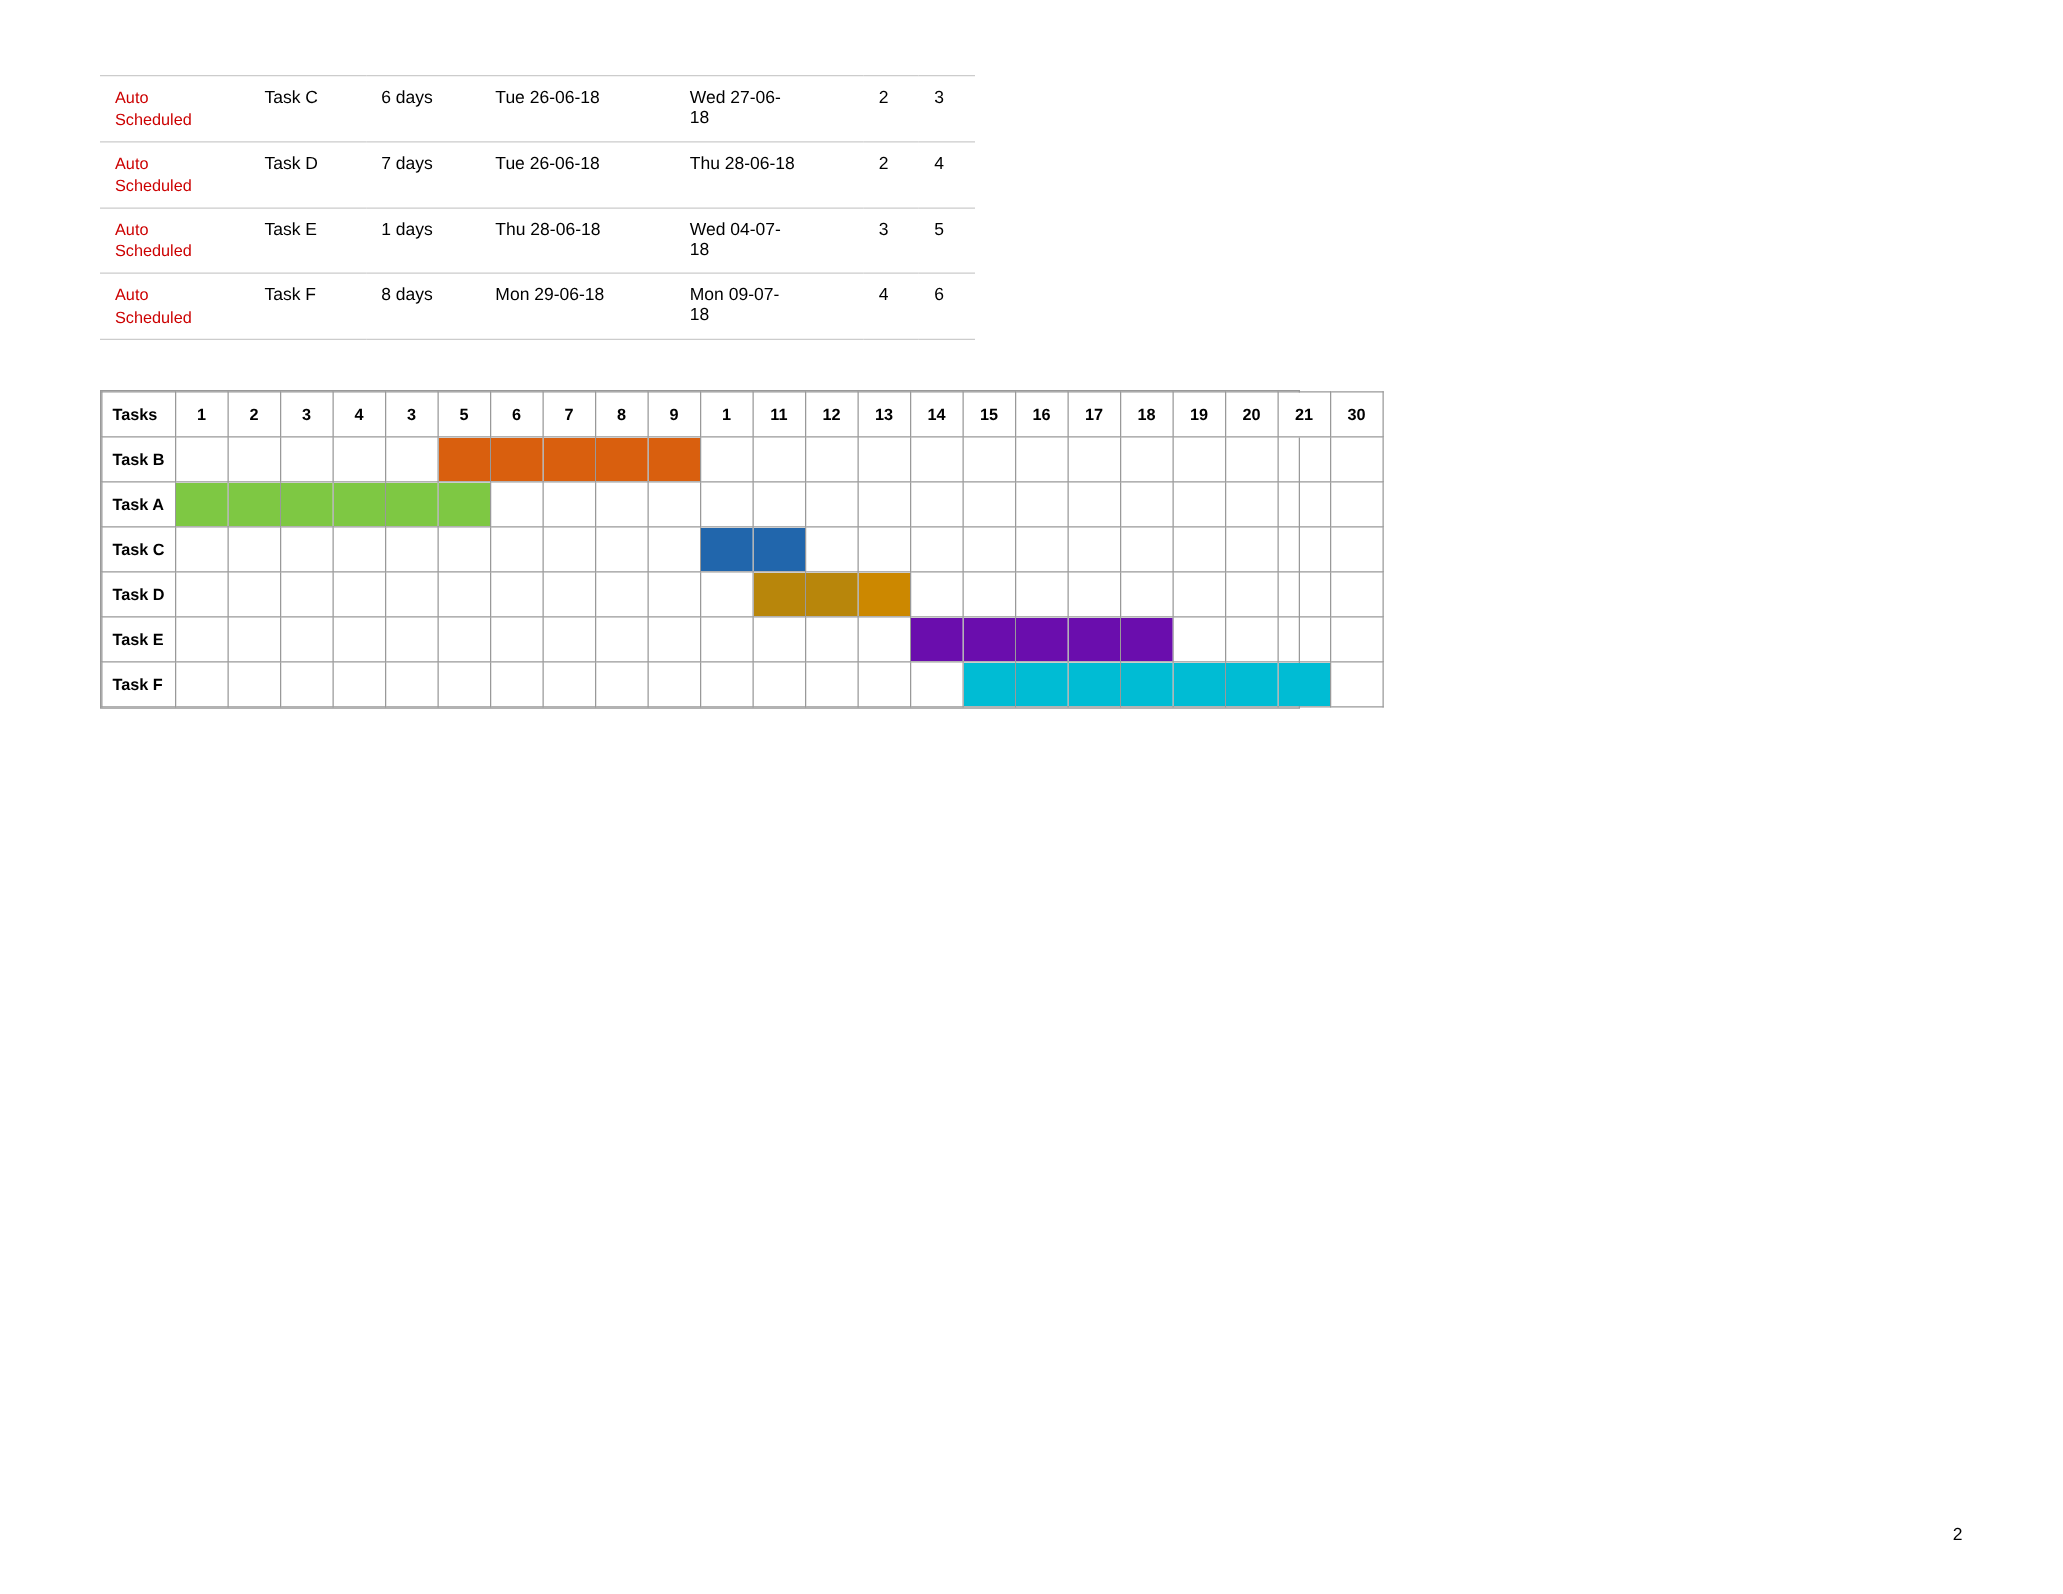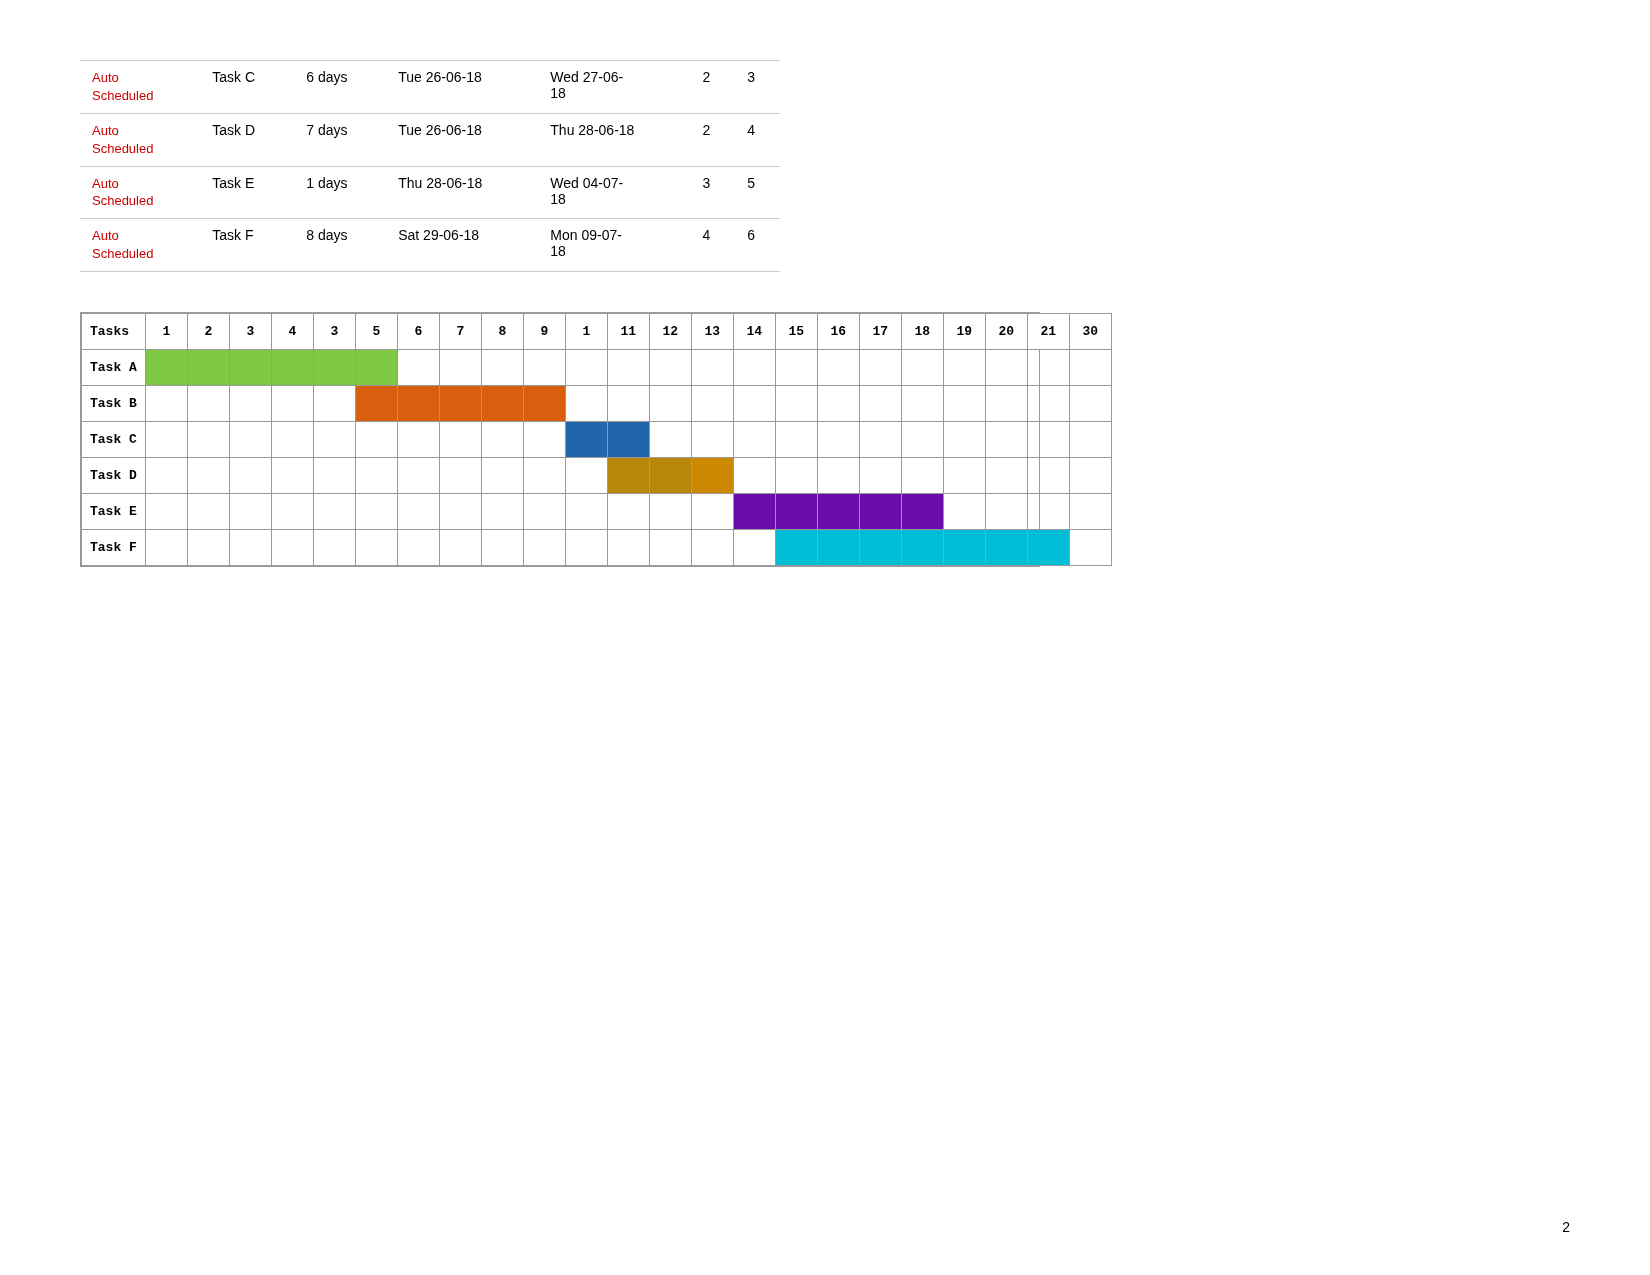--- a/index.html
+++ b/index.html
@@ -48,21 +48,20 @@
 
     
     .gantt-container {
       width: 960px;
       border: 1px solid #999;
       border-collapse: collapse;
     }
     .gantt-table {
       border-collapse: collapse;
       width: 100%;
-      font-family: Liberation Mono, monospace;
     }
     .gantt-table th, .gantt-table td {
       border: 1px solid #999;
       text-align: center;
       padding: 0;
       height: 36px;
       font-size: 13px;
     }
     .gantt-table th {
       font-weight: bold;
@@ -119,21 +118,21 @@
         <td><span class="task-days">1 days</span></td>
         <td><span class="task-date">Thu 28-06-18</span></td>
         <td><span class="task-date">Wed 04-07-<br>18</span></td>
         <td><span>3</span></td>
         <td><span>5</span></td>
       </tr>
       <tr>
         <td><span class="auto-scheduled">Auto<br>Scheduled</span></td>
         <td><span class="task-name">Task F</span></td>
         <td><span class="task-days">8 days</span></td>
-        <td><span class="task-date">Sat 29-06-18</span></td>
+        <td><span class="task-date">Mon 29-06-18</span></td>
         <td><span class="task-date">Mon 09-07-<br>18</span></td>
         <td><span>4</span></td>
         <td><span>6</span></td>
       </tr>
     </tbody>
 </table>
 
 <div class="gantt-container">
   <table class="gantt-table" id="gantt-table">
       <thead>
@@ -159,57 +158,57 @@
           <th style="width: 42px; min-width: 42px;">17</th>
           <th style="width: 42px; min-width: 42px;">18</th>
           <th style="width: 42px; min-width: 42px;">19</th>
           <th style="width: 42px; min-width: 42px;">20</th>
           <th style="width: 42px; min-width: 42px;">21</th>
           <th style="width: 42px; min-width: 42px;">30</th>
         </tr>
       </thead>
       <tbody>
         <tr>
+          <td class="task-label">Task B</td>
+          <td style="padding: 0px; height: 36px; position: relative;"></td>
+          <td style="padding: 0px; height: 36px; position: relative;"></td>
+          <td style="padding: 0px; height: 36px; position: relative;"></td>
+          <td style="padding: 0px; height: 36px; position: relative;"></td>
+          <td style="padding: 0px; height: 36px; position: relative;"></td>
+          <td style="padding: 0px; height: 36px; position: relative; background-color: rgb(217, 95, 14);"></td>
+          <td style="padding: 0px; height: 36px; position: relative; background-color: rgb(217, 95, 14);"></td>
+          <td style="padding: 0px; height: 36px; position: relative; background-color: rgb(217, 95, 14);"></td>
+          <td style="padding: 0px; height: 36px; position: relative; background-color: rgb(217, 95, 14);"></td>
+          <td style="padding: 0px; height: 36px; position: relative; background-color: rgb(217, 95, 14);"></td>
+          <td style="padding: 0px; height: 36px; position: relative;"></td>
+          <td style="padding: 0px; height: 36px; position: relative;"></td>
+          <td style="padding: 0px; height: 36px; position: relative;"></td>
+          <td style="padding: 0px; height: 36px; position: relative;"></td>
+          <td style="padding: 0px; height: 36px; position: relative;"></td>
+          <td style="padding: 0px; height: 36px; position: relative;"></td>
+          <td style="padding: 0px; height: 36px; position: relative;"></td>
+          <td style="padding: 0px; height: 36px; position: relative;"></td>
+          <td style="padding: 0px; height: 36px; position: relative;"></td>
+          <td style="padding: 0px; height: 36px; position: relative;"></td>
+          <td style="padding: 0px; height: 36px; position: relative;"></td>
+          <td style="padding: 0px; height: 36px; position: relative;"></td>
+          <td style="padding: 0px; height: 36px; position: relative;"></td>
+        </tr>
+        <tr>
           <td class="task-label">Task A</td>
           <td style="padding: 0px; height: 36px; position: relative; background-color: rgb(126, 200, 67);"></td>
           <td style="padding: 0px; height: 36px; position: relative; background-color: rgb(126, 200, 67);"></td>
           <td style="padding: 0px; height: 36px; position: relative; background-color: rgb(126, 200, 67);"></td>
           <td style="padding: 0px; height: 36px; position: relative; background-color: rgb(126, 200, 67);"></td>
           <td style="padding: 0px; height: 36px; position: relative; background-color: rgb(126, 200, 67);"></td>
           <td style="padding: 0px; height: 36px; position: relative; background-color: rgb(126, 200, 67);"></td>
           <td style="padding: 0px; height: 36px; position: relative;"></td>
           <td style="padding: 0px; height: 36px; position: relative;"></td>
           <td style="padding: 0px; height: 36px; position: relative;"></td>
           <td style="padding: 0px; height: 36px; position: relative;"></td>
-          <td style="padding: 0px; height: 36px; position: relative;"></td>
-          <td style="padding: 0px; height: 36px; position: relative;"></td>
-          <td style="padding: 0px; height: 36px; position: relative;"></td>
-          <td style="padding: 0px; height: 36px; position: relative;"></td>
-          <td style="padding: 0px; height: 36px; position: relative;"></td>
-          <td style="padding: 0px; height: 36px; position: relative;"></td>
-          <td style="padding: 0px; height: 36px; position: relative;"></td>
-          <td style="padding: 0px; height: 36px; position: relative;"></td>
-          <td style="padding: 0px; height: 36px; position: relative;"></td>
-          <td style="padding: 0px; height: 36px; position: relative;"></td>
-          <td style="padding: 0px; height: 36px; position: relative;"></td>
-          <td style="padding: 0px; height: 36px; position: relative;"></td>
-          <td style="padding: 0px; height: 36px; position: relative;"></td>
-        </tr>
-        <tr>
-          <td class="task-label">Task B</td>
-          <td style="padding: 0px; height: 36px; position: relative;"></td>
-          <td style="padding: 0px; height: 36px; position: relative;"></td>
-          <td style="padding: 0px; height: 36px; position: relative;"></td>
-          <td style="padding: 0px; height: 36px; position: relative;"></td>
-          <td style="padding: 0px; height: 36px; position: relative;"></td>
-          <td style="padding: 0px; height: 36px; position: relative; background-color: rgb(217, 95, 14);"></td>
-          <td style="padding: 0px; height: 36px; position: relative; background-color: rgb(217, 95, 14);"></td>
-          <td style="padding: 0px; height: 36px; position: relative; background-color: rgb(217, 95, 14);"></td>
-          <td style="padding: 0px; height: 36px; position: relative; background-color: rgb(217, 95, 14);"></td>
-          <td style="padding: 0px; height: 36px; position: relative; background-color: rgb(217, 95, 14);"></td>
           <td style="padding: 0px; height: 36px; position: relative;"></td>
           <td style="padding: 0px; height: 36px; position: relative;"></td>
           <td style="padding: 0px; height: 36px; position: relative;"></td>
           <td style="padding: 0px; height: 36px; position: relative;"></td>
           <td style="padding: 0px; height: 36px; position: relative;"></td>
           <td style="padding: 0px; height: 36px; position: relative;"></td>
           <td style="padding: 0px; height: 36px; position: relative;"></td>
           <td style="padding: 0px; height: 36px; position: relative;"></td>
           <td style="padding: 0px; height: 36px; position: relative;"></td>
           <td style="padding: 0px; height: 36px; position: relative;"></td>

